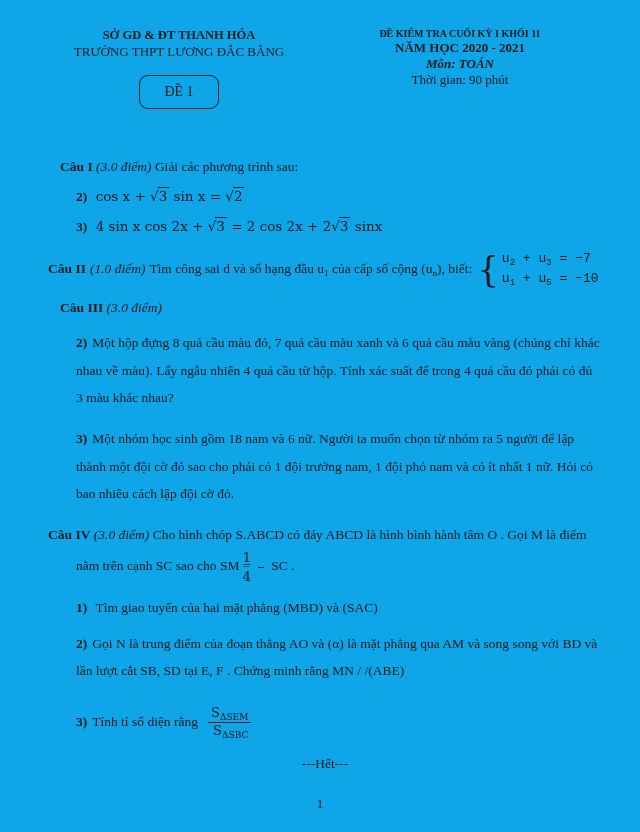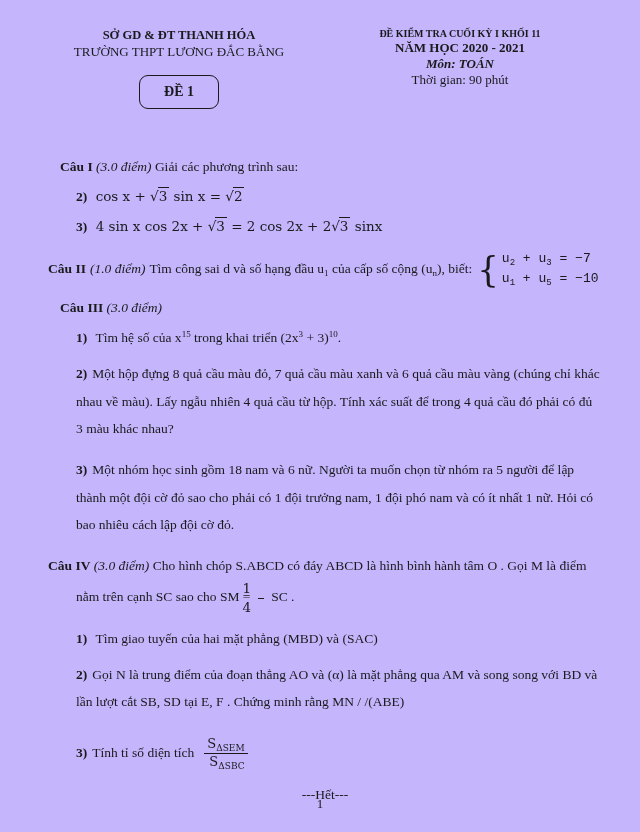--- a/index.html
+++ b/index.html
@@ -1,28 +1,28 @@
 <!DOCTYPE html>
 <html><head>
 <meta charset="utf-8">
 <style>
   html,body{margin:0;padding:0;background:#fff;}
   .page{
     width:640px;height:832px;position:relative;overflow:hidden;
-    background:#c4b5fd;color:#1a1a1a;
+    background:#0ea5e9;color:#1a1a1a;
     font-family:"Liberation Serif",serif;
   }
   
   .header{display:flex;padding:28px 30px 0 48px;}
   .h-left{width:262px;text-align:center;}
   .h-left .dept{font-weight:bold;font-size:12.5px;line-height:1.25;}
   .h-left .school{font-weight:normal;font-size:13px;line-height:1.3;}
   .de-box{
     display:inline-block;margin-top:14px;border:1.8px solid #1a1a1a;border-radius:9px;
-    padding:8px 24px;font-weight:bold;font-size:14px;
+    padding:8px 24px;font-weight:normal;font-size:14px;
   }
   .h-right{flex:1;text-align:center;font-size:13px;line-height:1.22;}
   .h-right .title{font-weight:bold;font-size:10px;}
   .h-right .year{font-weight:bold;}
   .h-right .subject{font-weight:bold;font-style:italic;}
   .h-right .note{font-style:italic;}
   
   .body{padding:50px 38px 0 48px;font-size:13.5px;}
   .label{font-weight:bold;}
   .points{font-style:italic;}
@@ -99,24 +99,20 @@
           <div class="sys-line">u<sub>2</sub> + u<sub>3</sub> = −7</div>
           <div class="sys-line">u<sub>1</sub> + u<sub>5</sub> = −10</div>
         </span>
       </span>
     </div>
 
     <div class="q-head">
       <span class="label">Câu III</span>
       <span class="points">(3.0 điểm)</span>
     </div>
-    <div class="item-line">
-      <span class="no">1)</span>
-      <span>Tìm hệ số của x<sup>15</sup> trong khai triển (2x<sup>3</sup> + 3)<sup>10</sup>.</span>
-    </div>
     <div class="item-para">
       <span class="no">2)</span><span>Một hộp đựng 8 quả cầu màu đỏ, 7 quả cầu màu xanh và 6 quả cầu màu vàng (chúng chỉ khác nhau về màu). Lấy ngẫu nhiên 4 quả cầu từ hộp. Tính xác suất để trong 4 quả cầu đó phải có đủ 3 màu khác nhau?</span>
     </div>
     <div class="item-para">
       <span class="no">3)</span><span>Một nhóm học sinh gồm 18 nam và 6 nữ. Người ta muốn chọn từ nhóm ra 5 người để lập thành một đội cờ đỏ sao cho phải có 1 đội trưởng nam, 1 đội phó nam và có ít nhất 1 nữ. Hỏi có bao nhiêu cách lập đội cờ đỏ.</span>
     </div>
 
     <div class="q4-intro">
       <span class="label">Câu IV</span>
       <span class="points">(3.0 điểm)</span>
@@ -129,21 +125,21 @@
     </div>
     <div class="item-line">
       <span class="no">1)</span>
       <span>Tìm giao tuyến của hai mặt phẳng (MBD) và (SAC)</span>
     </div>
     <div class="item-para">
       <span class="no">2)</span><span>Gọi N là trung điểm của đoạn thẳng AO và (α) là mặt phẳng qua AM và song song với BD và lần lượt cắt SB, SD tại E, F . Chứng minh rằng MN / /(ABE)</span>
     </div>
     <div class="q4-item3">
       <span class="no">3)</span>
-      <span>Tính tỉ số diện tích</span>
+      <span>Tính tỉ số diện rằng</span>
       <span class="frac">
           <span class="num">S<sub>ΔSEM</sub></span>
           <span class="den">S<sub>ΔSBC</sub></span>
         </span>
     </div>
 
     <div class="end-mark">---Hết---</div>
   </div>
 
   <div class="page-num">1</div>

